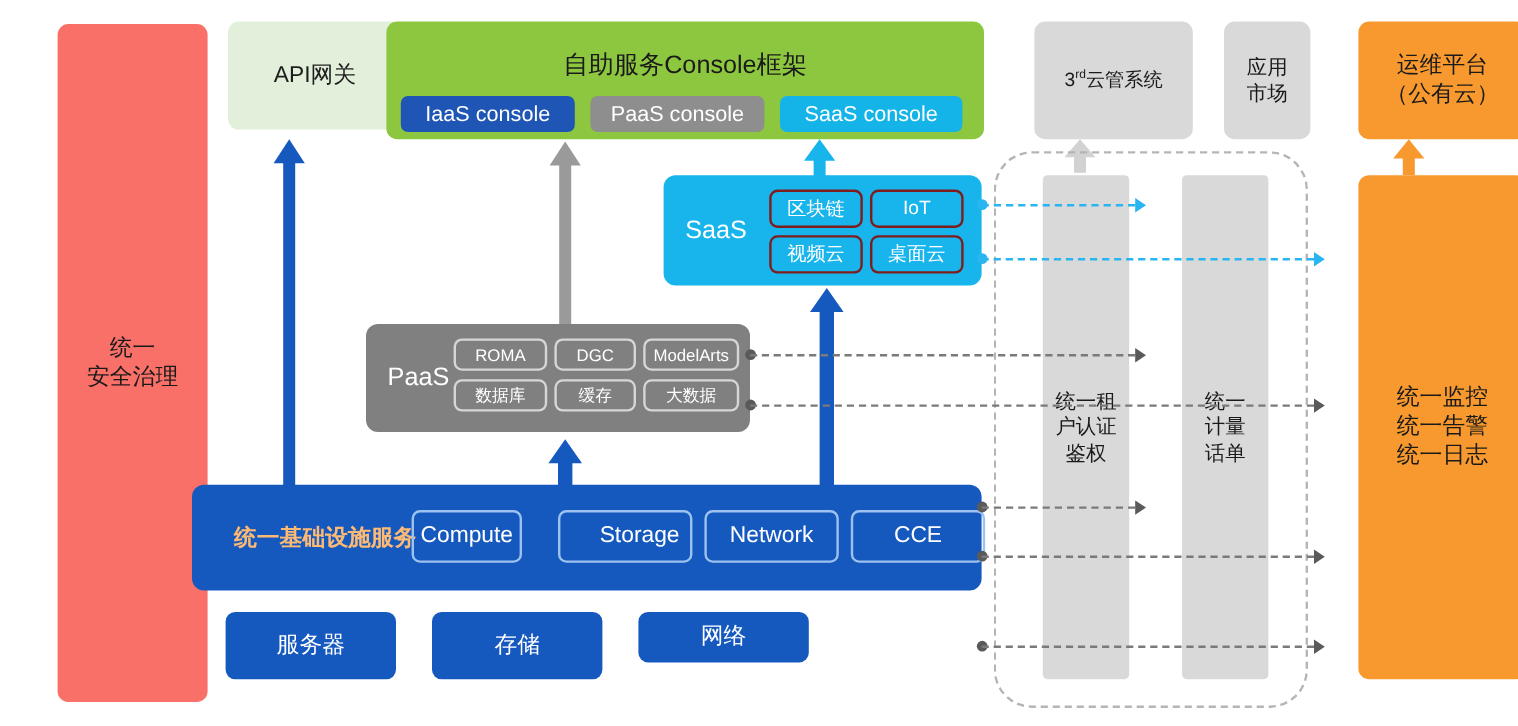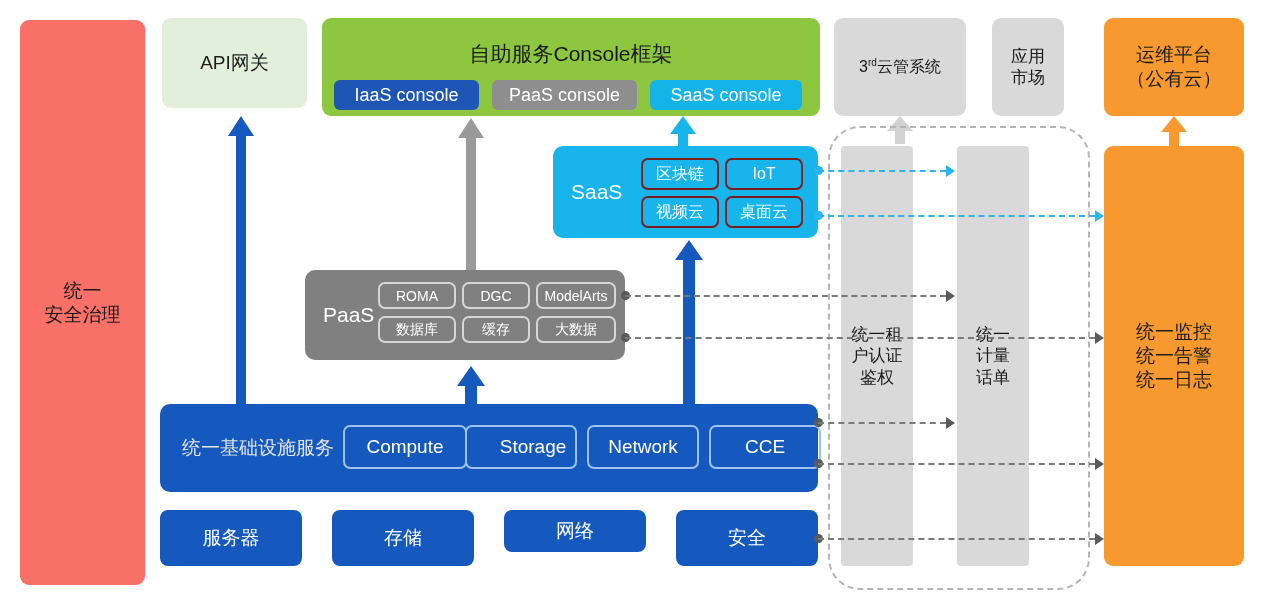--- a/index.html
+++ b/index.html
@@ -1,20 +1,20 @@
 <!DOCTYPE html>
 <html><head>
 <meta charset="utf-8">
 <style>
   html,body{margin:0;padding:0;background:#ffffff;}
   body{font-family:"Liberation Sans","DejaVu Sans",sans-serif;}
   #stage{position:relative;width:1265px;height:605px;background:#fff;overflow:hidden;}
 
   .box{position:absolute;box-sizing:border-box;display:flex;align-items:center;justify-content:center;
-       text-align:center;border-radius:9px;line-height:1.25;}
+       text-align:center;border-radius:9px;line-height:1.25;margin-left:28px;}
   .lbl{white-space:pre-line;}
 
   
   .red{background:#f97068;color:#1a1a1a;font-size:19px;}
 
   
   .apigw{background:#e2efda;color:#1d1d1d;font-size:19px;}
 
   
   .console-frame{background:#8dc63f;border-radius:9px;}
@@ -39,21 +39,21 @@
   .chip{position:absolute;border:2px solid #7f1d1d;border-radius:7px;display:flex;align-items:center;
         justify-content:center;color:#ffffff;font-size:16px;box-sizing:border-box;}
 
   
   .paas-block{position:absolute;background:#808080;border-radius:10px;box-sizing:border-box;}
   .paas-word{position:absolute;left:18px;top:50%;transform:translateY(-50%);color:#fff;font-size:21px;}
   .chip.g{border:2px solid #d6d6d6;font-size:14px;}
 
   
   .infra-block{position:absolute;background:#1559bf;border-radius:10px;box-sizing:border-box;}
-  .infra-word{position:absolute;left:22px;top:50%;transform:translateY(-50%);color:#e5e5e5;font-size:19px;}
+  .infra-word{position:absolute;left:35px;top:50%;transform:translateY(-50%);color:#fdba74;font-size:19px;font-weight:bold;}
   .chip.b{border:2px solid #9dc2f0;font-size:19px;}
 
   
   .btile{background:#1559bf;color:#fff;font-size:19px;border-radius:8px;}
 
   
   .arrow{position:absolute;}
   .arrow .shaft{position:absolute;left:50%;transform:translateX(-50%);bottom:0;}
   .arrow .head{position:absolute;left:50%;transform:translateX(-50%);top:0;width:0;height:0;}
 
@@ -160,30 +160,29 @@
     <div class="chip g" style="left:231px;top:46px;width:80px;height:27px;">大数据</div>
   </div>
 
   <div class="arrow" style="left:458px;top:366px;width:26px;height:42px;">
     <div class="shaft" style="width:12px;height:24px;background:#1559bf;"></div>
     <div class="head" style="border-left:14px solid transparent;border-right:14px solid transparent;border-bottom:20px solid #1559bf;"></div>
   </div>
 
   <div class="infra-block" style="left:160px;top:404px;width:658px;height:88px;">
     <div class="infra-word">统一基础设施服务</div>
-    <div class="chip b" style="left:183px;top:21px;width:124px;height:44px;">Compute</div>
+    <div class="chip b" style="left:183px;top:21px;width:92px;height:44px;">Compute</div>
     <div class="chip b" style="left:305px;top:21px;width:112px;height:44px;padding-left:24px;">Storage</div>
     <div class="chip b" style="left:427px;top:21px;width:112px;height:44px;">Network</div>
     <div class="chip b" style="left:549px;top:21px;width:112px;height:44px;">CCE</div>
   </div>
 
   <div class="box btile" style="left:160px;top:510px;width:142px;height:56px;">服务器</div>
   <div class="box btile" style="left:332px;top:510px;width:142px;height:56px;">存储</div>
   <div class="box btile" style="left:504px;top:510px;width:142px;height:42px;">网络</div>
-  <div class="box btile" style="left:676px;top:510px;width:142px;height:56px;">安全</div>
 
   <div class="dot cy" style="left:814px;top:166px;"></div>
   <div class="dline cy" style="left:818px;top:170px;width:128px;"></div>
   <div class="tri cy" style="left:946px;top:165px;"></div>
 
   <div class="dot cy" style="left:814px;top:211px;"></div>
   <div class="dline cy" style="left:818px;top:215px;width:277px;"></div>
   <div class="tri cy" style="left:1095px;top:210px;"></div>
 
   <div class="dot" style="left:621px;top:291px;"></div>

